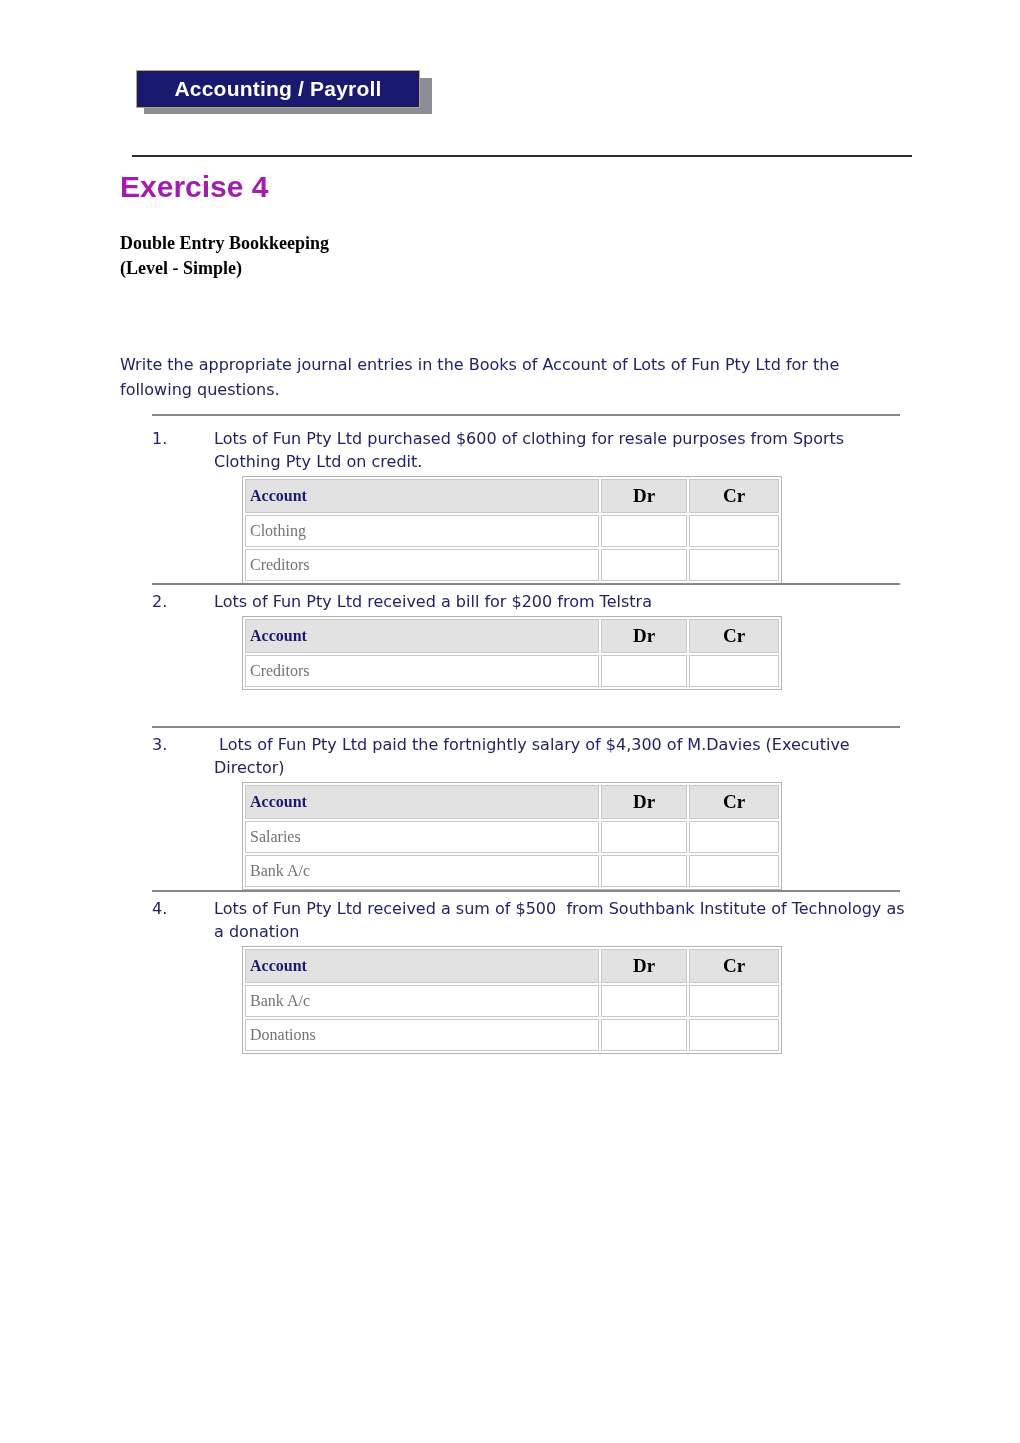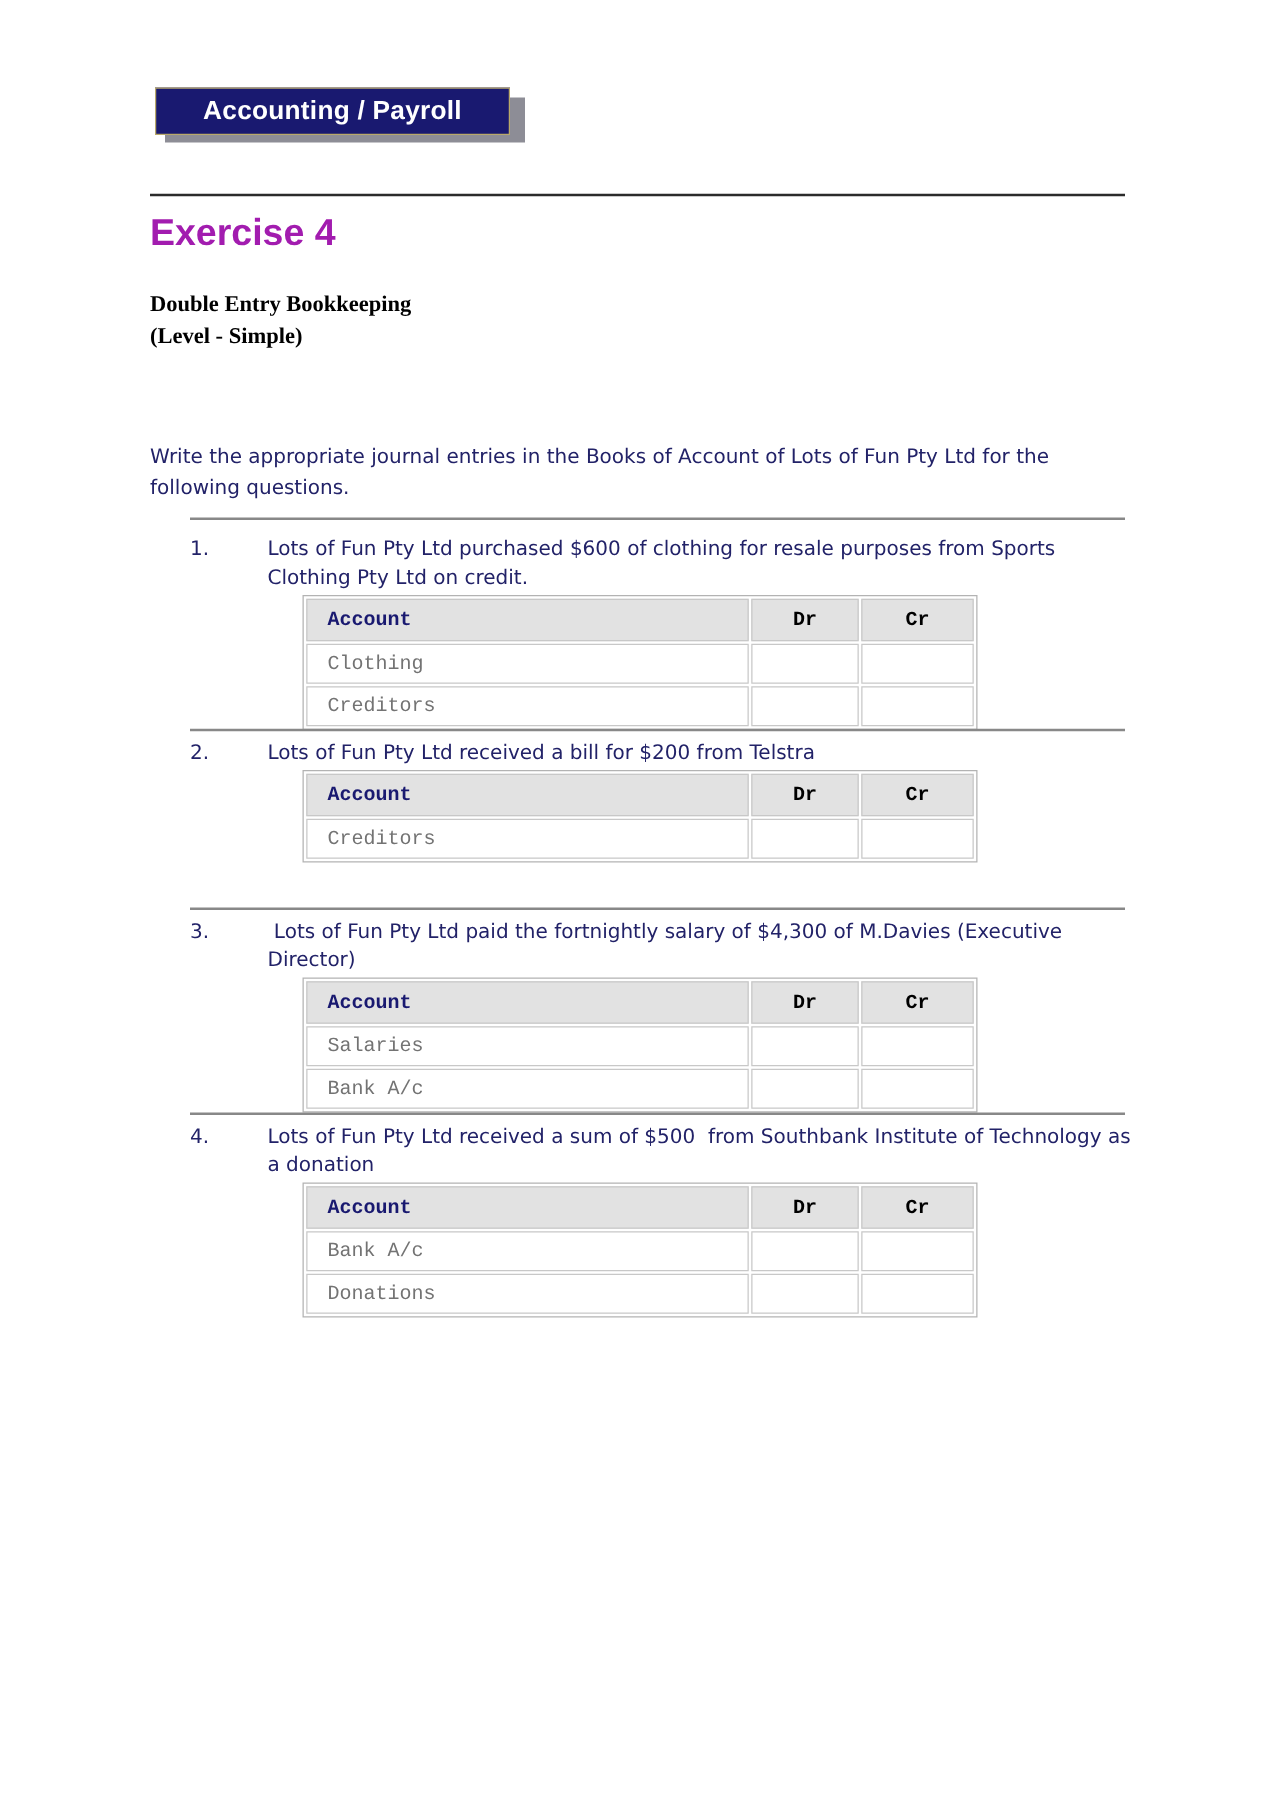--- a/index.html
+++ b/index.html
@@ -11,21 +11,21 @@
     width: 1020px;
     height: 1443px;
     position: relative;
     font-family: "DejaVu Sans", sans-serif;
     overflow: hidden;
   }
 
   
   .header-zone {
     position: absolute;
-    left: 0; top: 0;
+    left: 12px; top: 0;
     width: 816px;
     height: 160px;
   }
 
   .banner-wrap {
     position: absolute;
     left: 124px;
     top: 70px;
     width: 296px;
     height: 44px;
@@ -197,36 +197,36 @@
     width: 538px;
     border: 1px solid #b3b3b3;
     border-collapse: separate;
     border-spacing: 2px;
     background: #ffffff;
     table-layout: fixed;
   }
   .jtable td, .jtable th {
     border: 1px solid #c8c8c8;
     height: 28px;
-    padding: 2px 16px;
+    padding: 2px 4px;
     box-sizing: border-box;
-    font-family: Liberation Mono, monospace;
+    font-family: Liberation Serif, serif;
   }
   .jtable th.acct-head {
     background: #e2e2e2;
     color: #191970;
     font-size: 16px;
     font-weight: bold;
     text-align: left;
     height: 34px;
   }
   .jtable th.amt-head {
     background: #e2e2e2;
     color: #000000;
-    font-size: 16px;
+    font-size: 19px;
     font-weight: bold;
     text-align: center;
     height: 34px;
   }
   .jtable td.acct-cell {
     background: #ffffff;
     color: #737373;
     font-size: 16px;
     text-align: left;
     height: 32px;

